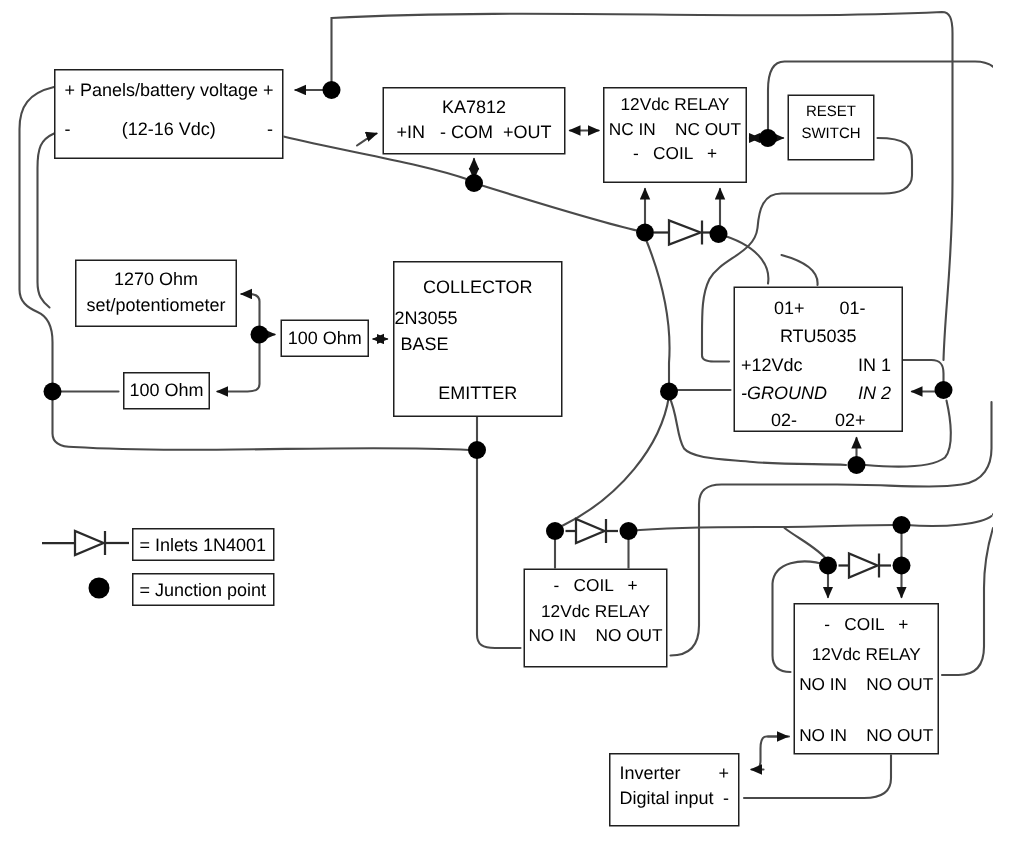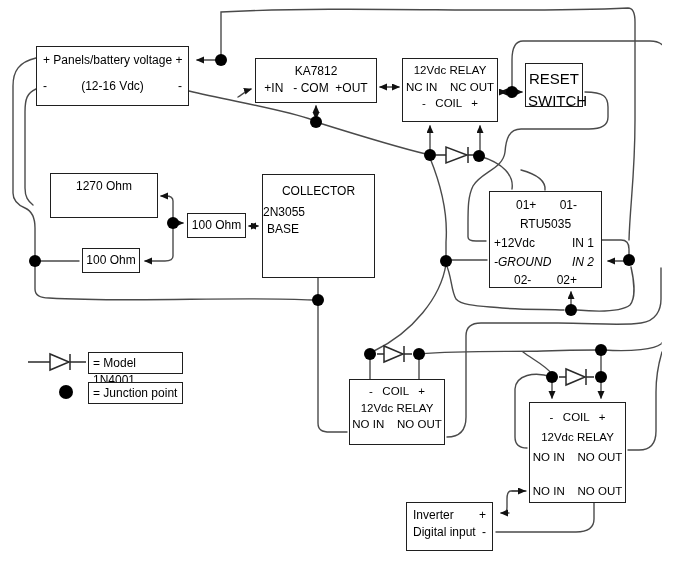--- a/index.html
+++ b/index.html
@@ -136,41 +136,43 @@
   <span class="c">KA7812</span>
   <span class="c">+IN   - COM  +OUT</span>
 </div>
 
 <div class="box" style="left:402px;top:58px;width:96px;height:64px;padding:3px 2px;font-size:11.5px;">
   <span class="c">12Vdc RELAY</span>
   <span class="c">NC IN    NC OUT</span>
   <span class="c">-   COIL   +</span>
 </div>
 
-<div class="box" style="left:525px;top:63px;width:58px;height:44px;padding:4px 2px;font-size:15px;">
+<div class="box" style="left:525px;top:63px;width:58px;height:44px;padding:4px 2px;font-size:10px;">
   <span class="c">RESET</span>
   <span class="c">SWITCH</span>
 </div>
 
 <div class="box" style="left:50px;top:173px;width:108px;height:45px;padding:4px 2px;">
   <span class="c">1270 Ohm</span>
+  <span class="c">set/potentiometer</span>
 </div>
 
 <div class="box" style="left:187px;top:213px;width:59px;height:25px;padding:3px 2px;">
   <span class="c">100 Ohm</span>
 </div>
 
 <div class="box" style="left:82px;top:248px;width:58px;height:25px;padding:3px 2px;">
   <span class="c">100 Ohm</span>
 </div>
 
 <div class="box" style="left:262px;top:174px;width:113px;height:104px;">
   <span class="abs" style="left:0;right:0;top:8px;text-align:center;">COLLECTOR</span>
   <span class="abs" style="left:0;right:0;top:29px;">2N3055</span>
   <span class="abs" style="left:4px;top:46px;">BASE</span>
+  <span class="abs" style="left:0;right:0;top:79px;text-align:center;">EMITTER</span>
 </div>
 
 <div class="box" style="left:489px;top:191px;width:113px;height:97px;">
   <div class="row abs" style="left:26px;right:24px;top:5px;">
     <span>01+</span>
     <span>01-</span>
   </div>
   <span class="abs" style="left:0;right:0;top:24px;text-align:center;">RTU5035</span>
   <div class="row abs" style="left:4px;right:7px;top:43px;">
     <span>+12Vdc</span>
@@ -204,20 +206,20 @@
     <span>Inverter</span>
     <span>+</span>
   </div>
   <div class="row">
     <span>Digital input</span>
     <span>-</span>
   </div>
 </div>
 
 <div class="box" style="left:88px;top:352px;width:95px;height:22px;padding:2px 4px;">
-  <span>= Model 1N4001</span>
+  <span>= Inlets 1N4001</span>
 </div>
 <div class="box" style="left:88px;top:382px;width:95px;height:22px;padding:2px 4px;">
   <span>= Junction point</span>
 </div>
 
 
 </div>
 
 </body></html>

